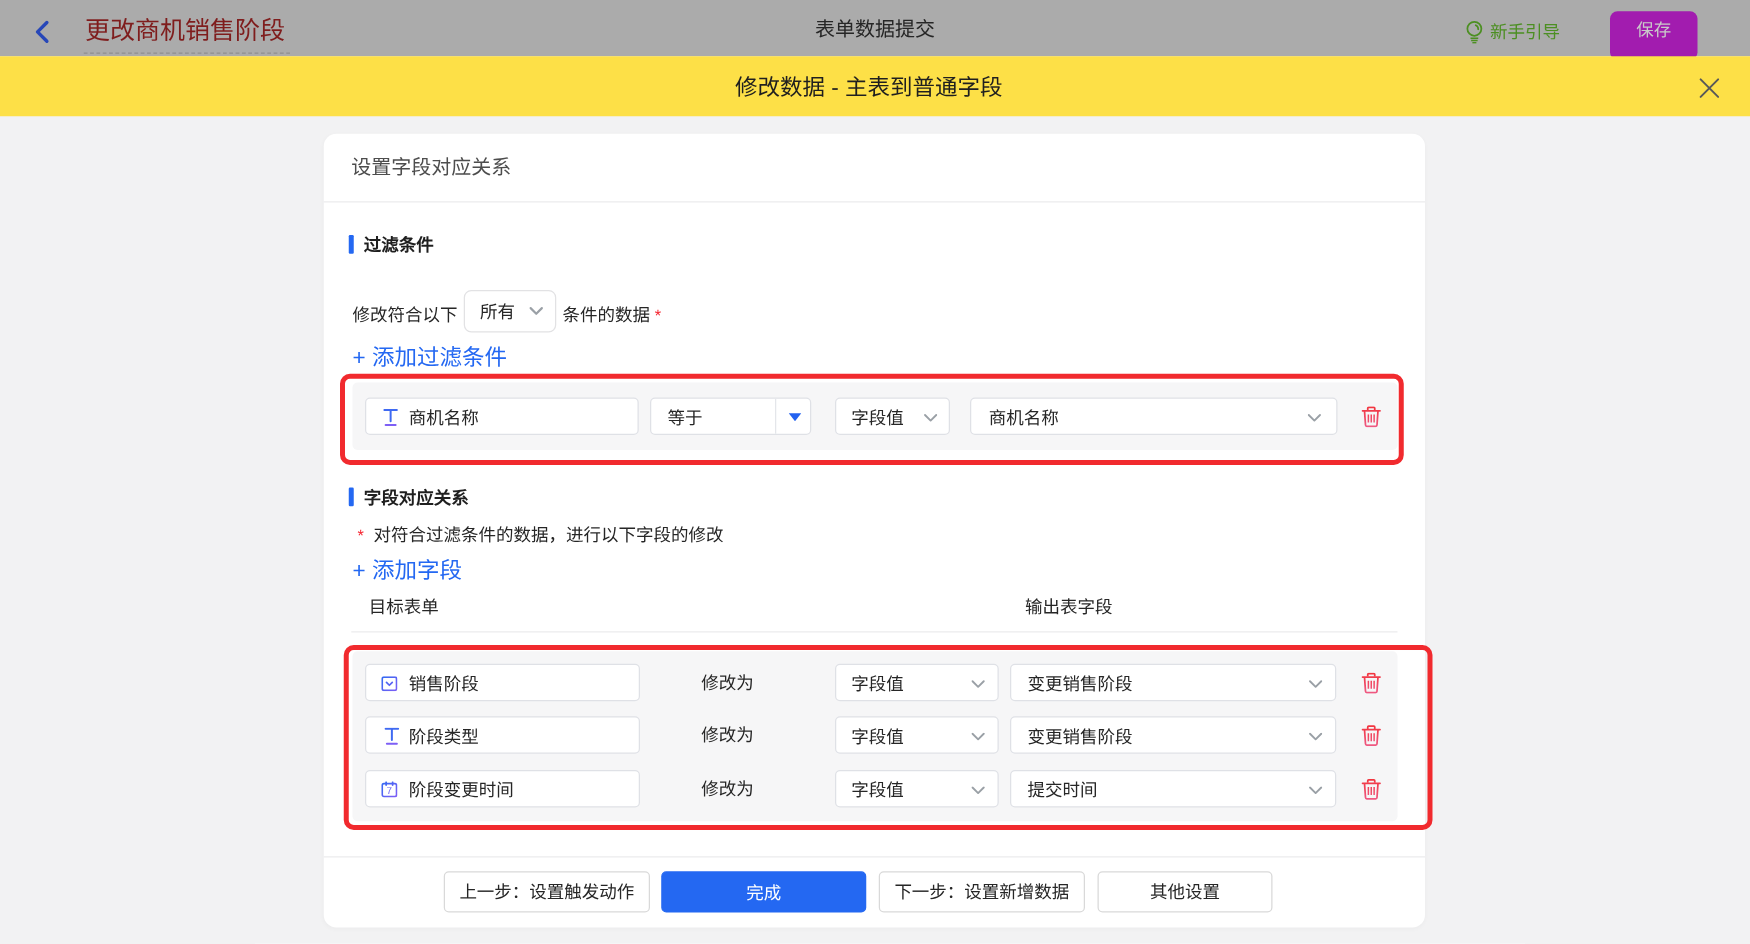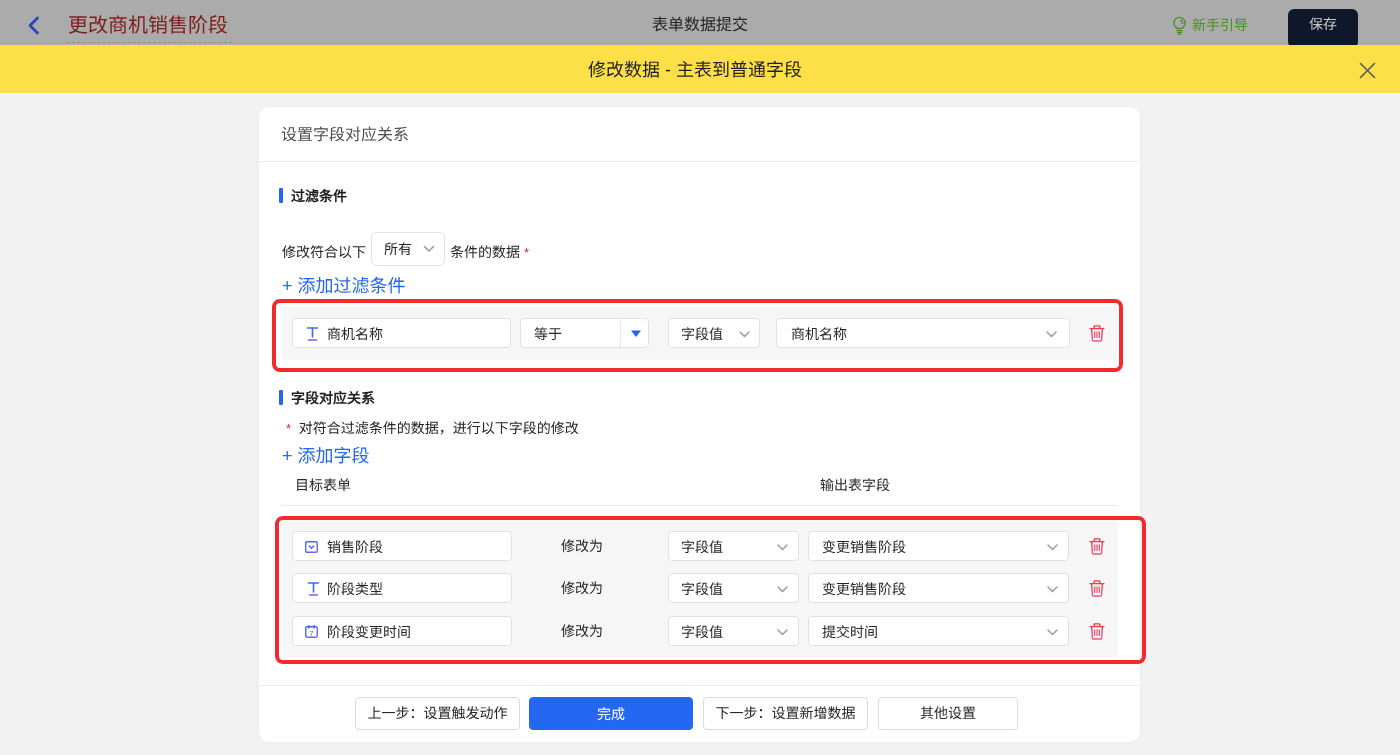--- a/index.html
+++ b/index.html
@@ -6,21 +6,21 @@
 * { margin:0; padding:0; box-sizing:border-box; }
 html,body { width:1400px; height:755px; overflow:hidden; }
 body { font-family:"Liberation Sans", sans-serif; font-size:14px; color:#262626; background:#f2f2f3; }
 .abs { position:absolute; }
 
 
 .topbar { position:absolute; left:0; top:0; width:1400px; height:45px; background:#ababab; }
 .tb-title { position:absolute; left:69px; top:15px; font-size:20px; color:#7f1d1d; line-height:21px; border-bottom:1px dashed #8f8f8f; padding:0 4px 6px 1px; margin-left:-2px; }
 .tb-center { position:absolute; left:0; top:14px; width:1400px; text-align:center; font-size:16px; color:#262626; line-height:21px; }
 .tb-guide { position:absolute; left:1192px; top:17px; font-size:14px; color:#4c8f22; line-height:16px; }
-.tb-save { position:absolute; left:1288px; top:9px; width:70px; height:39px; background:#0f172a; border-radius:6px; color:#c9c9c9; font-size:14px; text-align:center; line-height:31px; }
+.tb-save { position:absolute; left:1288px; top:9px; width:70px; height:39px; background:#a21caf; border-radius:6px; color:#c9c9c9; font-size:14px; text-align:center; line-height:31px; }
 
 
 .band { position:absolute; left:0; top:45px; width:1400px; height:48px; background:#fde047; }
 .band-title { position:absolute; left:-5px; top:10px; width:1400px; text-align:center; font-size:18px; color:#1f1f1f; font-weight:500; }
 
 
 .card { position:absolute; left:259px; top:107px; width:881px; height:635px; background:#fff; border-radius:10px; box-shadow:0 1px 4px rgba(0,0,0,0.03); }
 .card-h { position:absolute; left:22px; top:17px; font-size:16px; color:#4d4d4d; line-height:22px; }
 .hr { position:absolute; height:1px; background:#ebebed; }
 .secbar { position:absolute; left:20px; width:4px; height:15px; background:#2468f2; border-radius:1px; }

